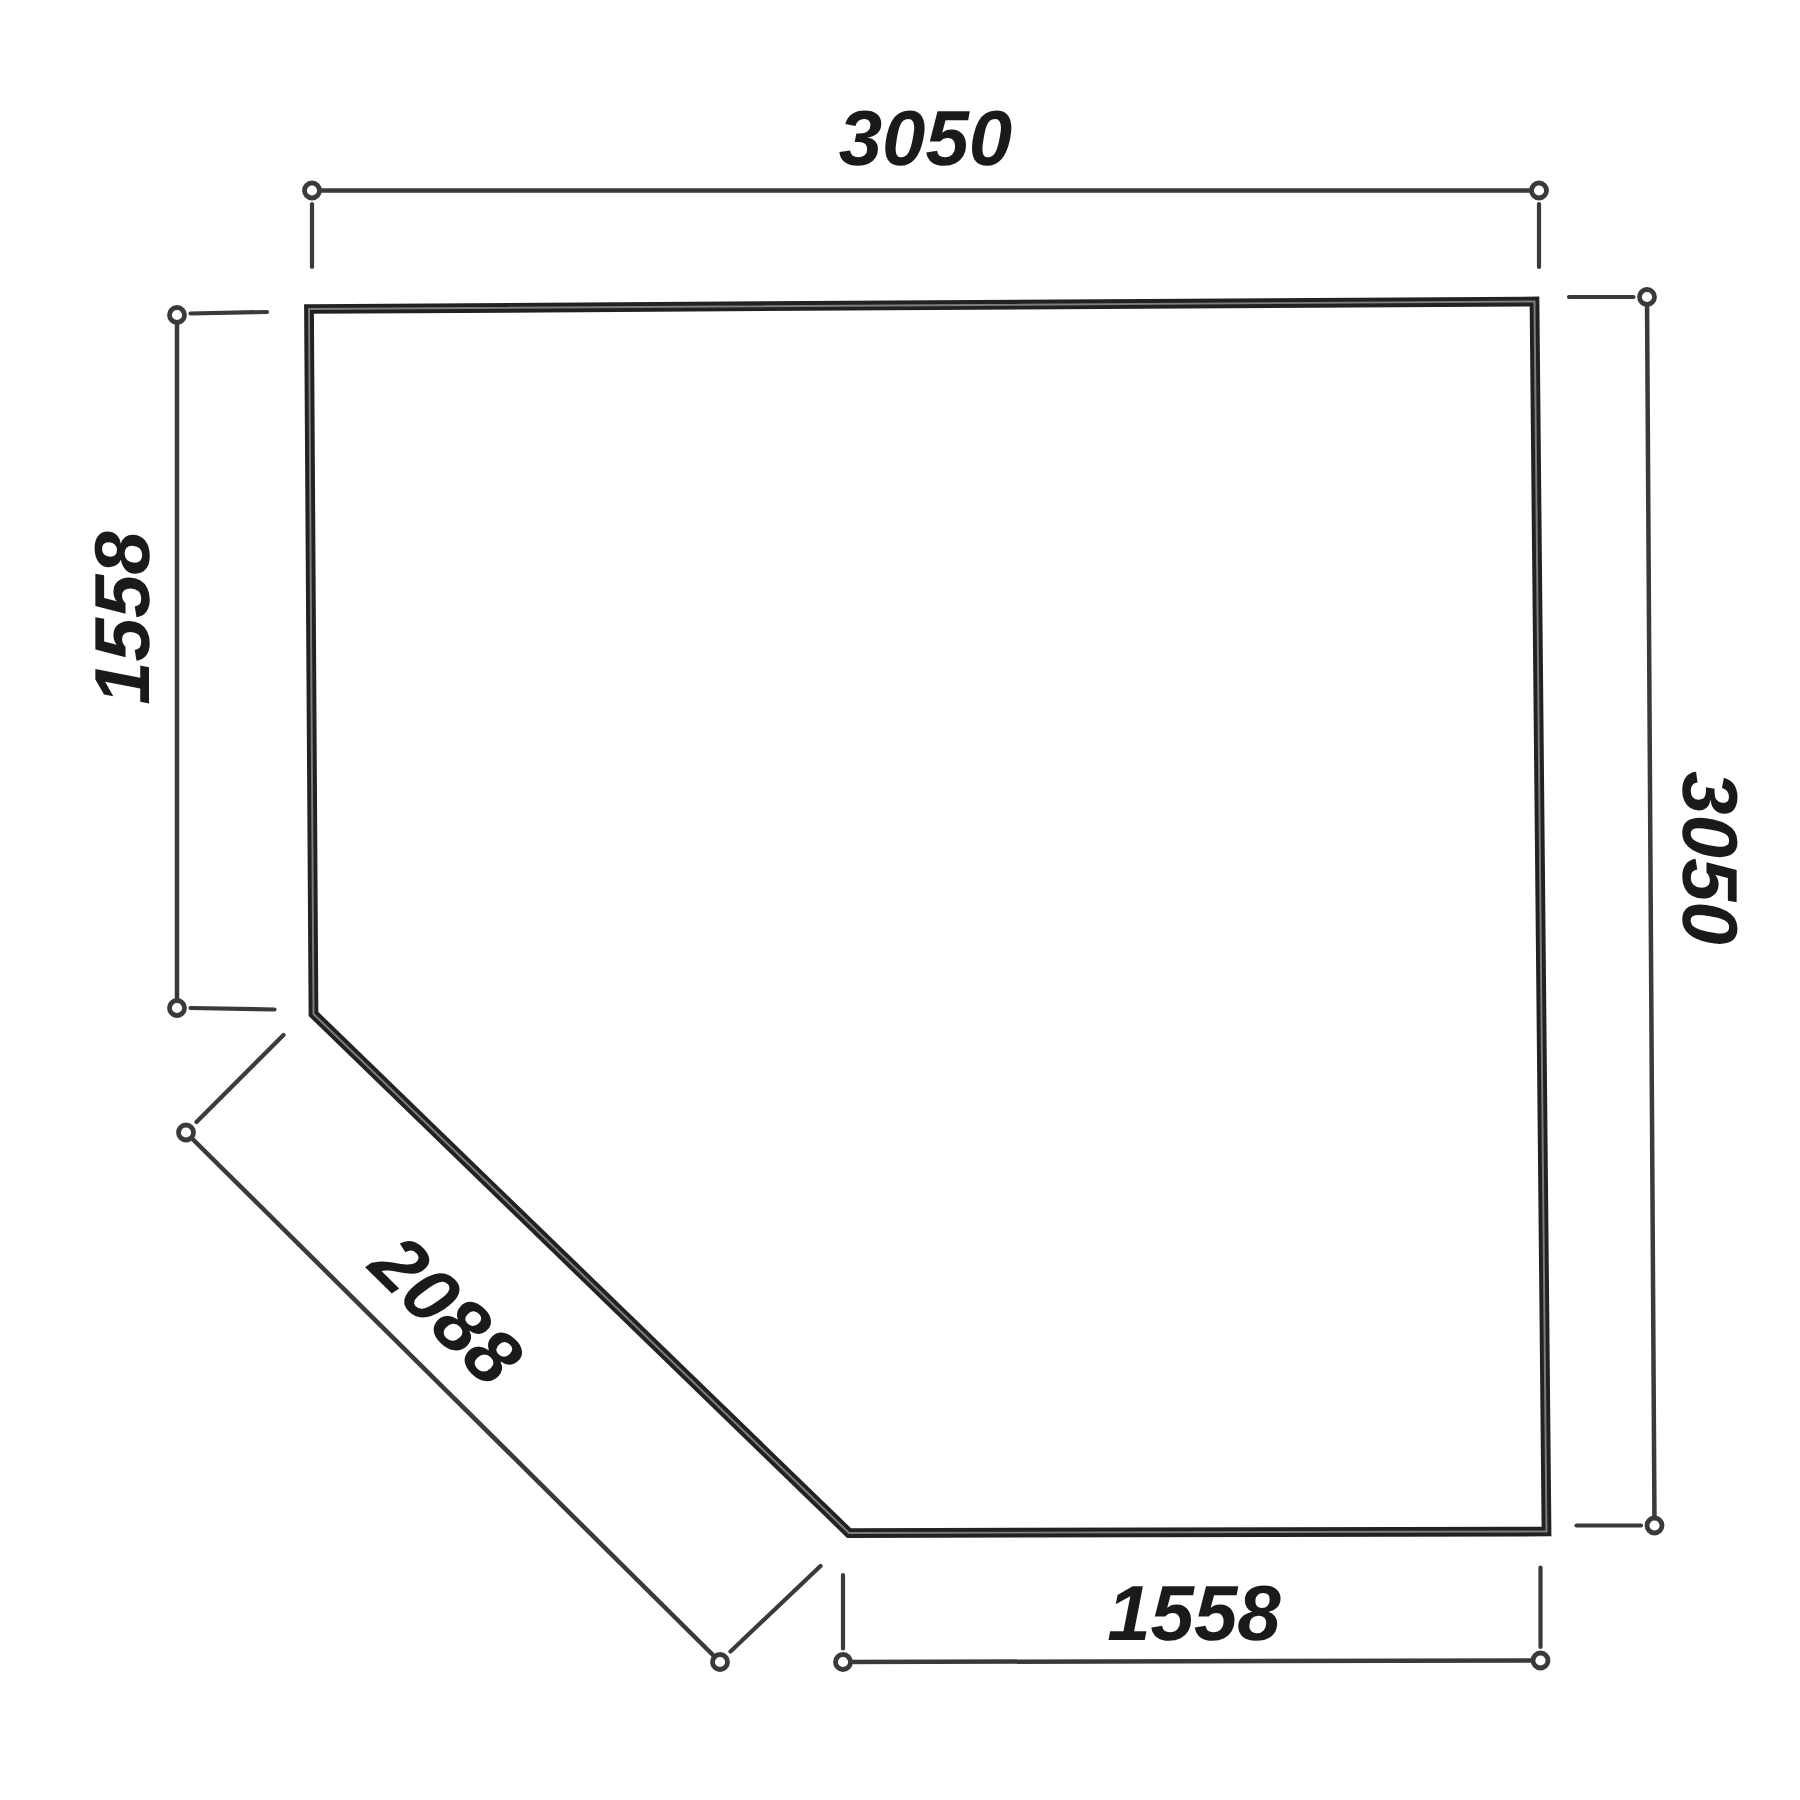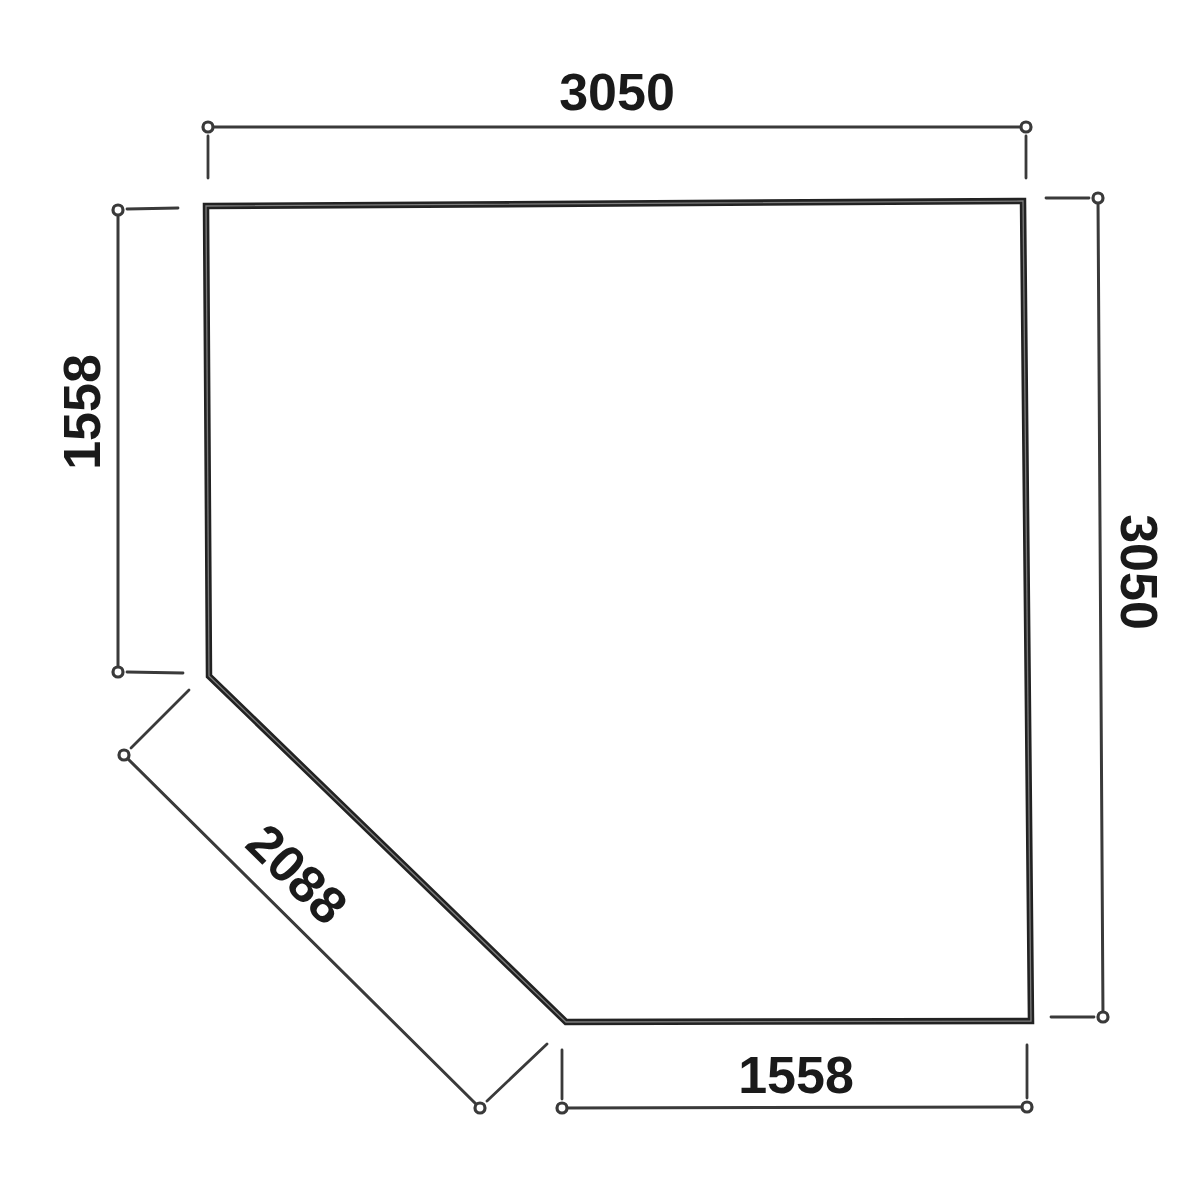--- a/index.html
+++ b/index.html
@@ -9,20 +9,21 @@
     --dimension:#3a3a3a;
     --marker-fill:#ffffff;
     --text:#1a1a1a;
   }
   html,body{margin:0;padding:0;background:var(--background);}
   .canvas{
     width:1200px;height:1200px;
     background:var(--background);
     position:relative;
     overflow:hidden;
+    font-style:italic;
   }
   svg{display:block;}
   .wall-outline{
     fill:none;
     stroke:var(--wall);
     stroke-width:6.5;
     stroke-linejoin:miter;
   }
   .wall-core{
     fill:none;

